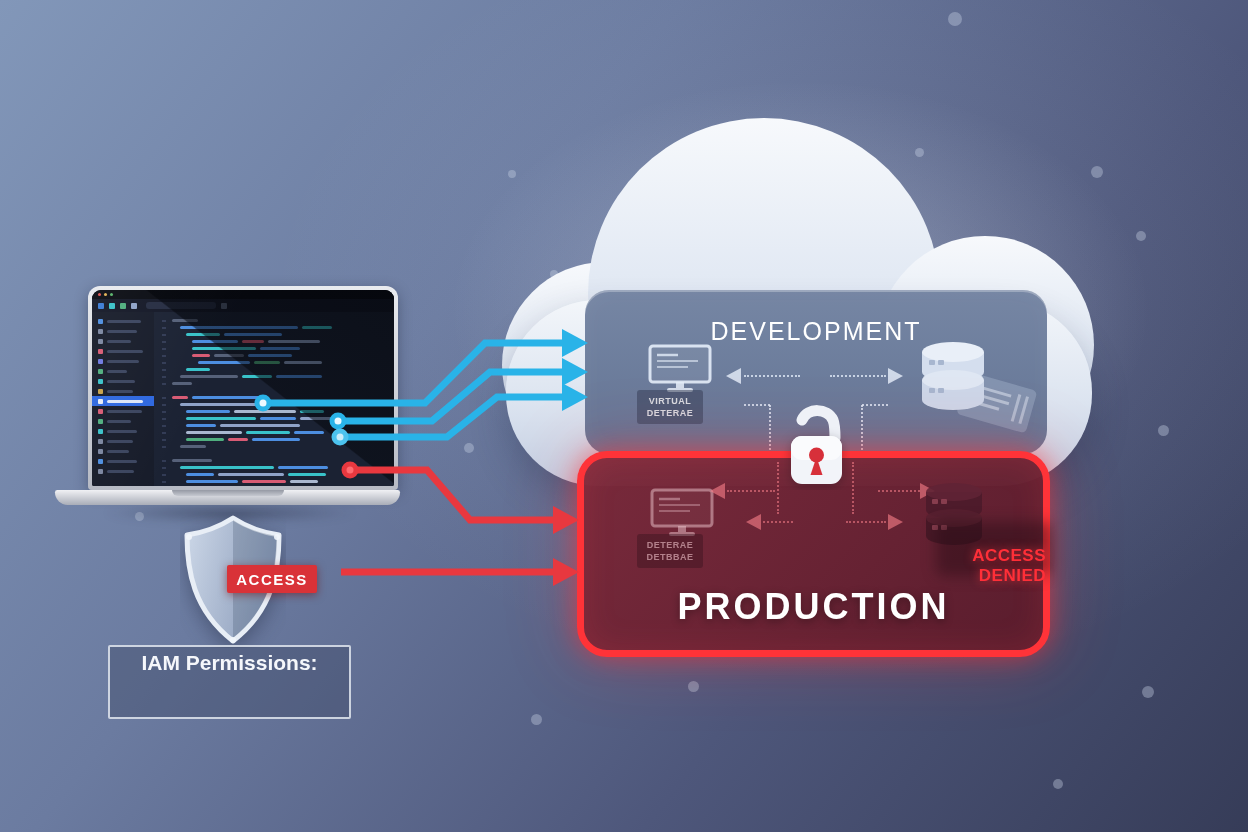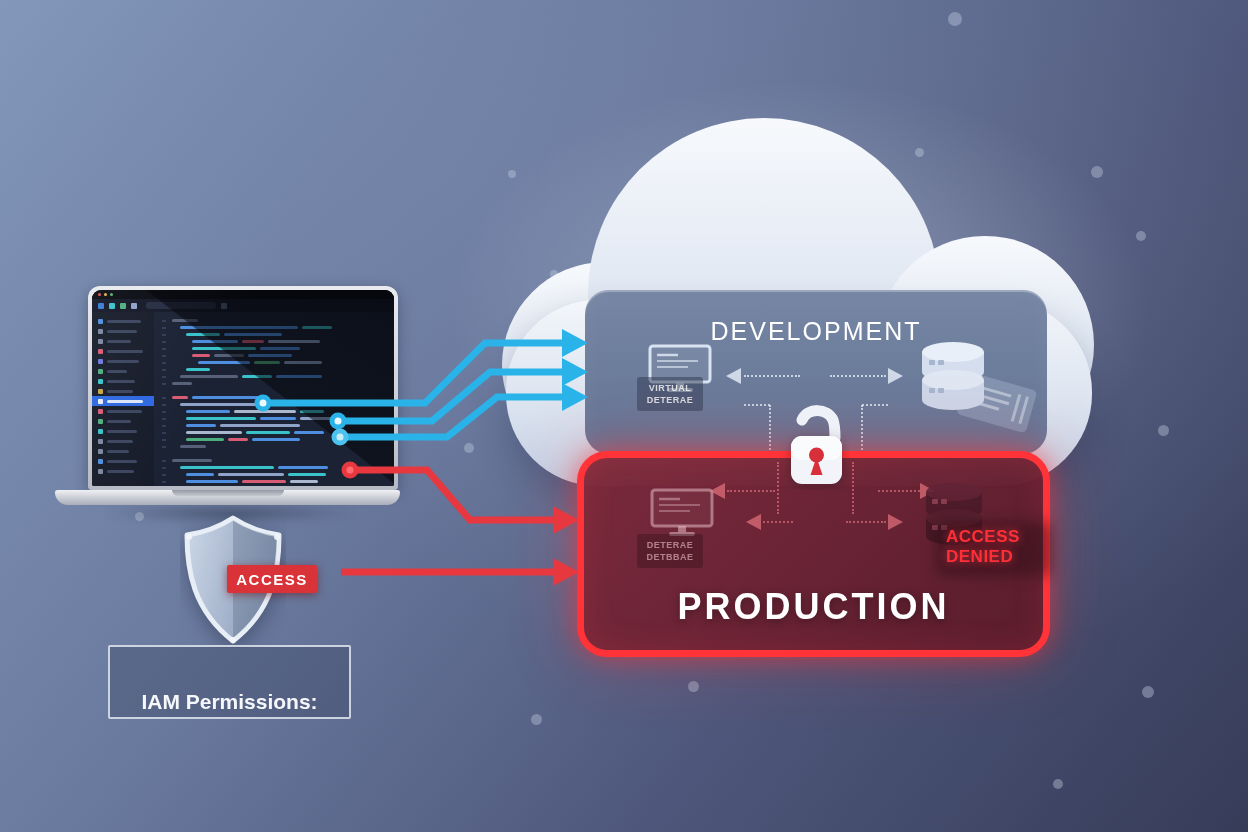--- a/index.html
+++ b/index.html
@@ -34,35 +34,35 @@
   
   .prod-panel{left:577px;top:451px;width:459px;height:192px;border:7px solid #ff3338;border-radius:30px;z-index:10;
     background:linear-gradient(135deg, rgba(122,40,57,0.97), rgba(90,27,43,0.97));
     box-shadow:0 0 26px rgba(255,45,50,0.55), 0 0 70px rgba(255,45,50,0.28), inset 0 0 32px rgba(255,70,80,0.16);}
   .prod-title{left:577px;top:586px;width:473px;text-align:center;z-index:12;
     font-size:36px;font-weight:bold;color:#ffffff;letter-spacing:3px;text-shadow:0 2px 8px rgba(0,0,0,0.35);}
   
   .monitor{z-index:9;}
   .plate{z-index:9;border-radius:3px;display:flex;align-items:center;justify-content:center;
     text-align:center;font-weight:bold;font-size:9px;line-height:1.35;letter-spacing:0.5px;}
-  .dev-plate{left:637px;top:377px;width:66px;height:34px;background:rgba(47,58,82,0.5);color:rgba(255,255,255,0.78);}
+  .dev-plate{left:637px;top:390px;width:66px;height:34px;background:rgba(47,58,82,0.5);color:rgba(255,255,255,0.78);}
   .prod-plate{left:637px;top:534px;width:66px;height:34px;background:rgba(58,20,32,0.45);color:rgba(255,212,218,0.55);}
   
   .dash-h{position:absolute;border-top:2px dotted rgba(224,233,246,0.8);z-index:9;}
   .dash-v{position:absolute;border-left:2px dotted rgba(224,233,246,0.8);z-index:9;}
   .tri{position:absolute;width:0;height:0;z-index:9;}
   .tri-left{border-top:8px solid transparent;border-bottom:8px solid transparent;border-right:15px solid rgba(224,233,246,0.85);}
   .tri-right{border-top:8px solid transparent;border-bottom:8px solid transparent;border-left:15px solid rgba(224,233,246,0.85);}
   .p-dash{border-color:rgba(250,128,138,0.55);}
   .p-tri-left{border-right-color:rgba(250,128,138,0.6);}
   .p-tri-right{border-left-color:rgba(250,128,138,0.6);}
   
   .denied-back{left:936px;top:522px;width:116px;height:54px;background:rgba(38,11,19,0.45);filter:blur(7px);z-index:11;border-radius:8px;}
-  .access-denied{left:946px;top:527px;width:100px;z-index:12;font-size:17px;font-weight:bold;line-height:1.2;
-    color:#ff2f38;letter-spacing:0.5px;text-shadow:0 0 10px rgba(255,60,70,0.8);}
+  .access-denied{left:946px;top:546px;width:100px;z-index:12;font-size:17px;font-weight:bold;line-height:1.2;
+    color:#ff2f38;letter-spacing:0.5px;text-shadow:0 0 10px rgba(255,60,70,0.8);text-align:right;}
   
   .lock{left:780px;top:400px;width:70px;height:90px;z-index:14;}
   
   #flow-arrows{position:absolute;left:0;top:0;z-index:30;pointer-events:none;}
   
   .laptop{left:55px;top:286px;width:345px;height:236px;z-index:25;}
   .laptop-shadow{left:60px;top:500px;width:340px;height:26px;z-index:24;
     background:radial-gradient(closest-side, rgba(22,27,45,0.45), transparent 75%);filter:blur(4px);}
   .screen-outer{position:absolute;left:33px;top:0;width:310px;height:204px;padding:4px;box-sizing:border-box;
     background:linear-gradient(180deg,#e9ebef,#b6bac4);border-radius:12px 12px 4px 4px;
@@ -91,21 +91,21 @@
     background:linear-gradient(#f0f1f4,#a9adb8);border-radius:3px 3px 16px 16px;}
   .base-notch{position:absolute;left:50%;transform:translateX(-50%);top:0;width:112px;height:6px;
     background:linear-gradient(#9599a4,#c6c9d1);border-radius:0 0 9px 9px;}
   
   .shield{left:180px;top:512px;width:106px;height:136px;z-index:28;}
   .badge{left:227px;top:565px;width:90px;height:28px;background:#d93238;z-index:31;border-radius:2px;
     display:flex;align-items:center;justify-content:center;color:#ffffff;font-weight:bold;font-size:15px;
     letter-spacing:1.5px;box-shadow:0 2px 8px rgba(110,18,22,0.55);}
   .iam-box{left:108px;top:645px;width:243px;height:74px;z-index:31;box-sizing:border-box;
     border:2px solid rgba(235,240,248,0.8);background:rgba(58,68,96,0.38);border-radius:2px;
-    display:flex;flex-direction:column;align-items:center;justify-content:flex-end;
+    display:flex;flex-direction:column;align-items:center;justify-content:space-between;
     color:#f5f7fb;font-weight:bold;font-size:21px;line-height:1.5;}
 </style>
 </head>
 <body>
 
 <div id="particles">
     <div class="particle" style="left: 375px; top: 286px; width: 10px; height: 10px;"></div>
     <div class="particle" style="left: 948px; top: 12px; width: 14px; height: 14px;"></div>
     <div class="particle" style="left: 915px; top: 148px; width: 9px; height: 9px;"></div>
     <div class="particle" style="left: 1091px; top: 166px; width: 12px; height: 12px;"></div>

